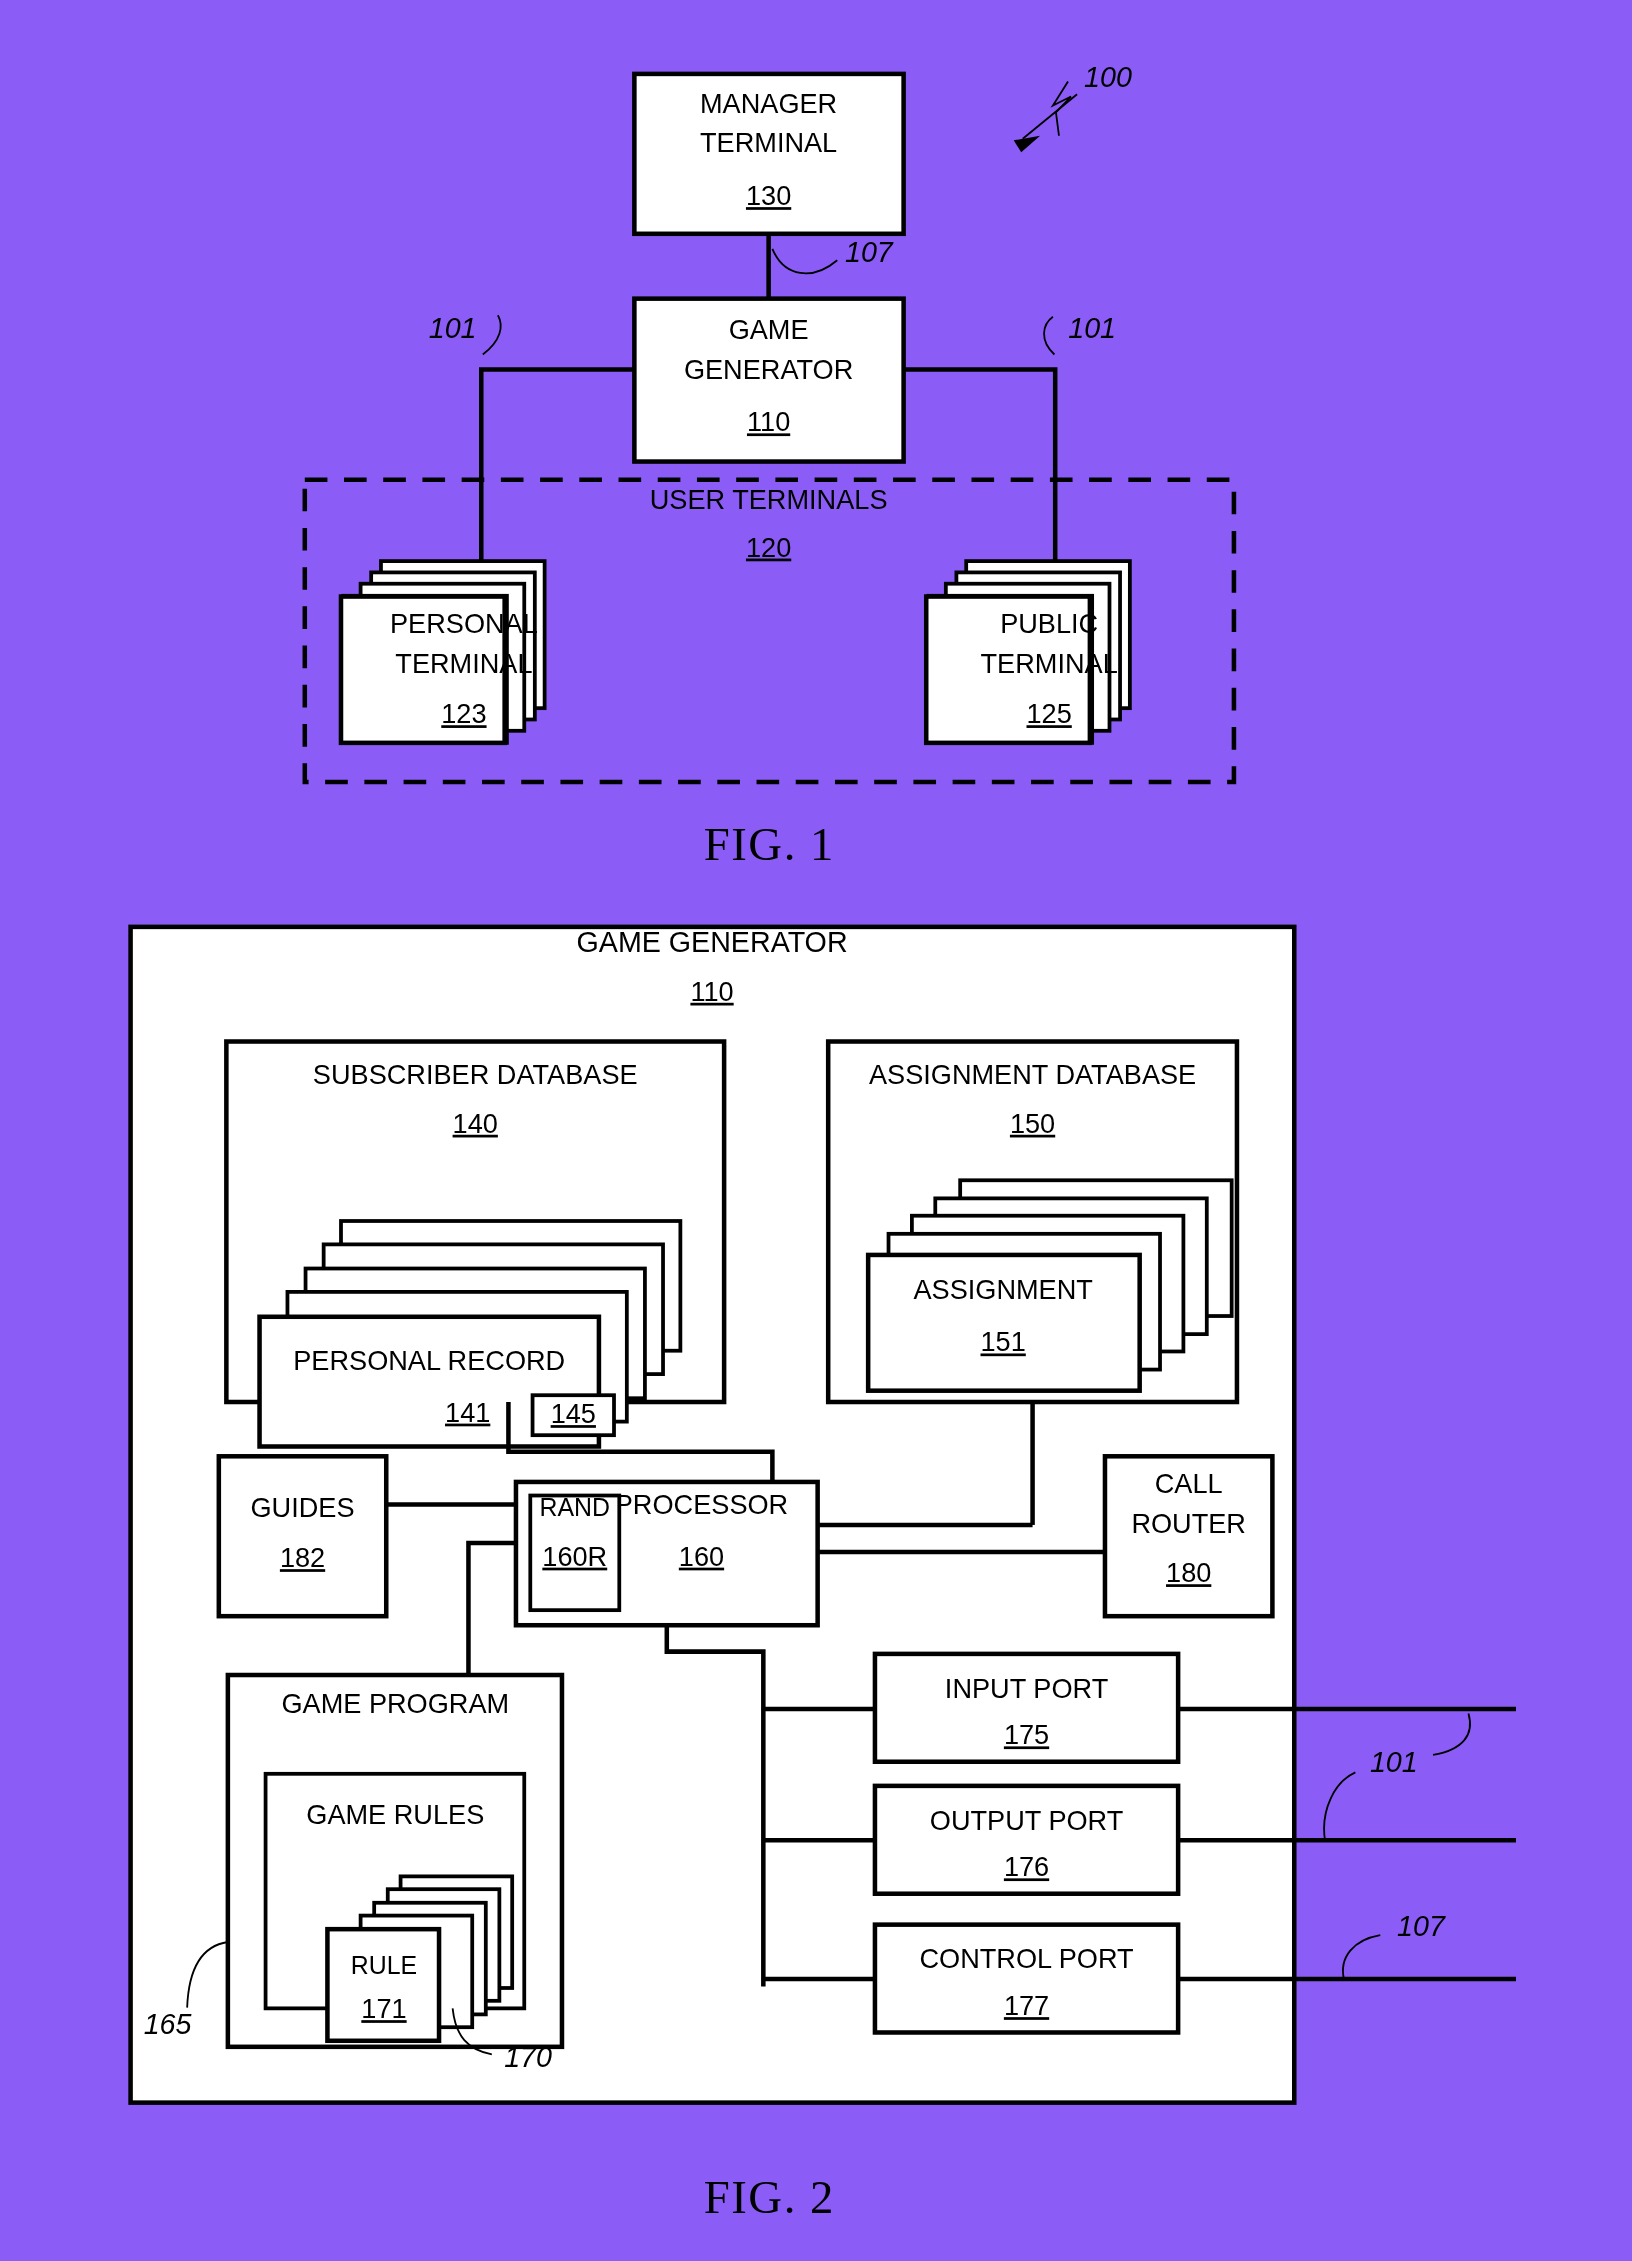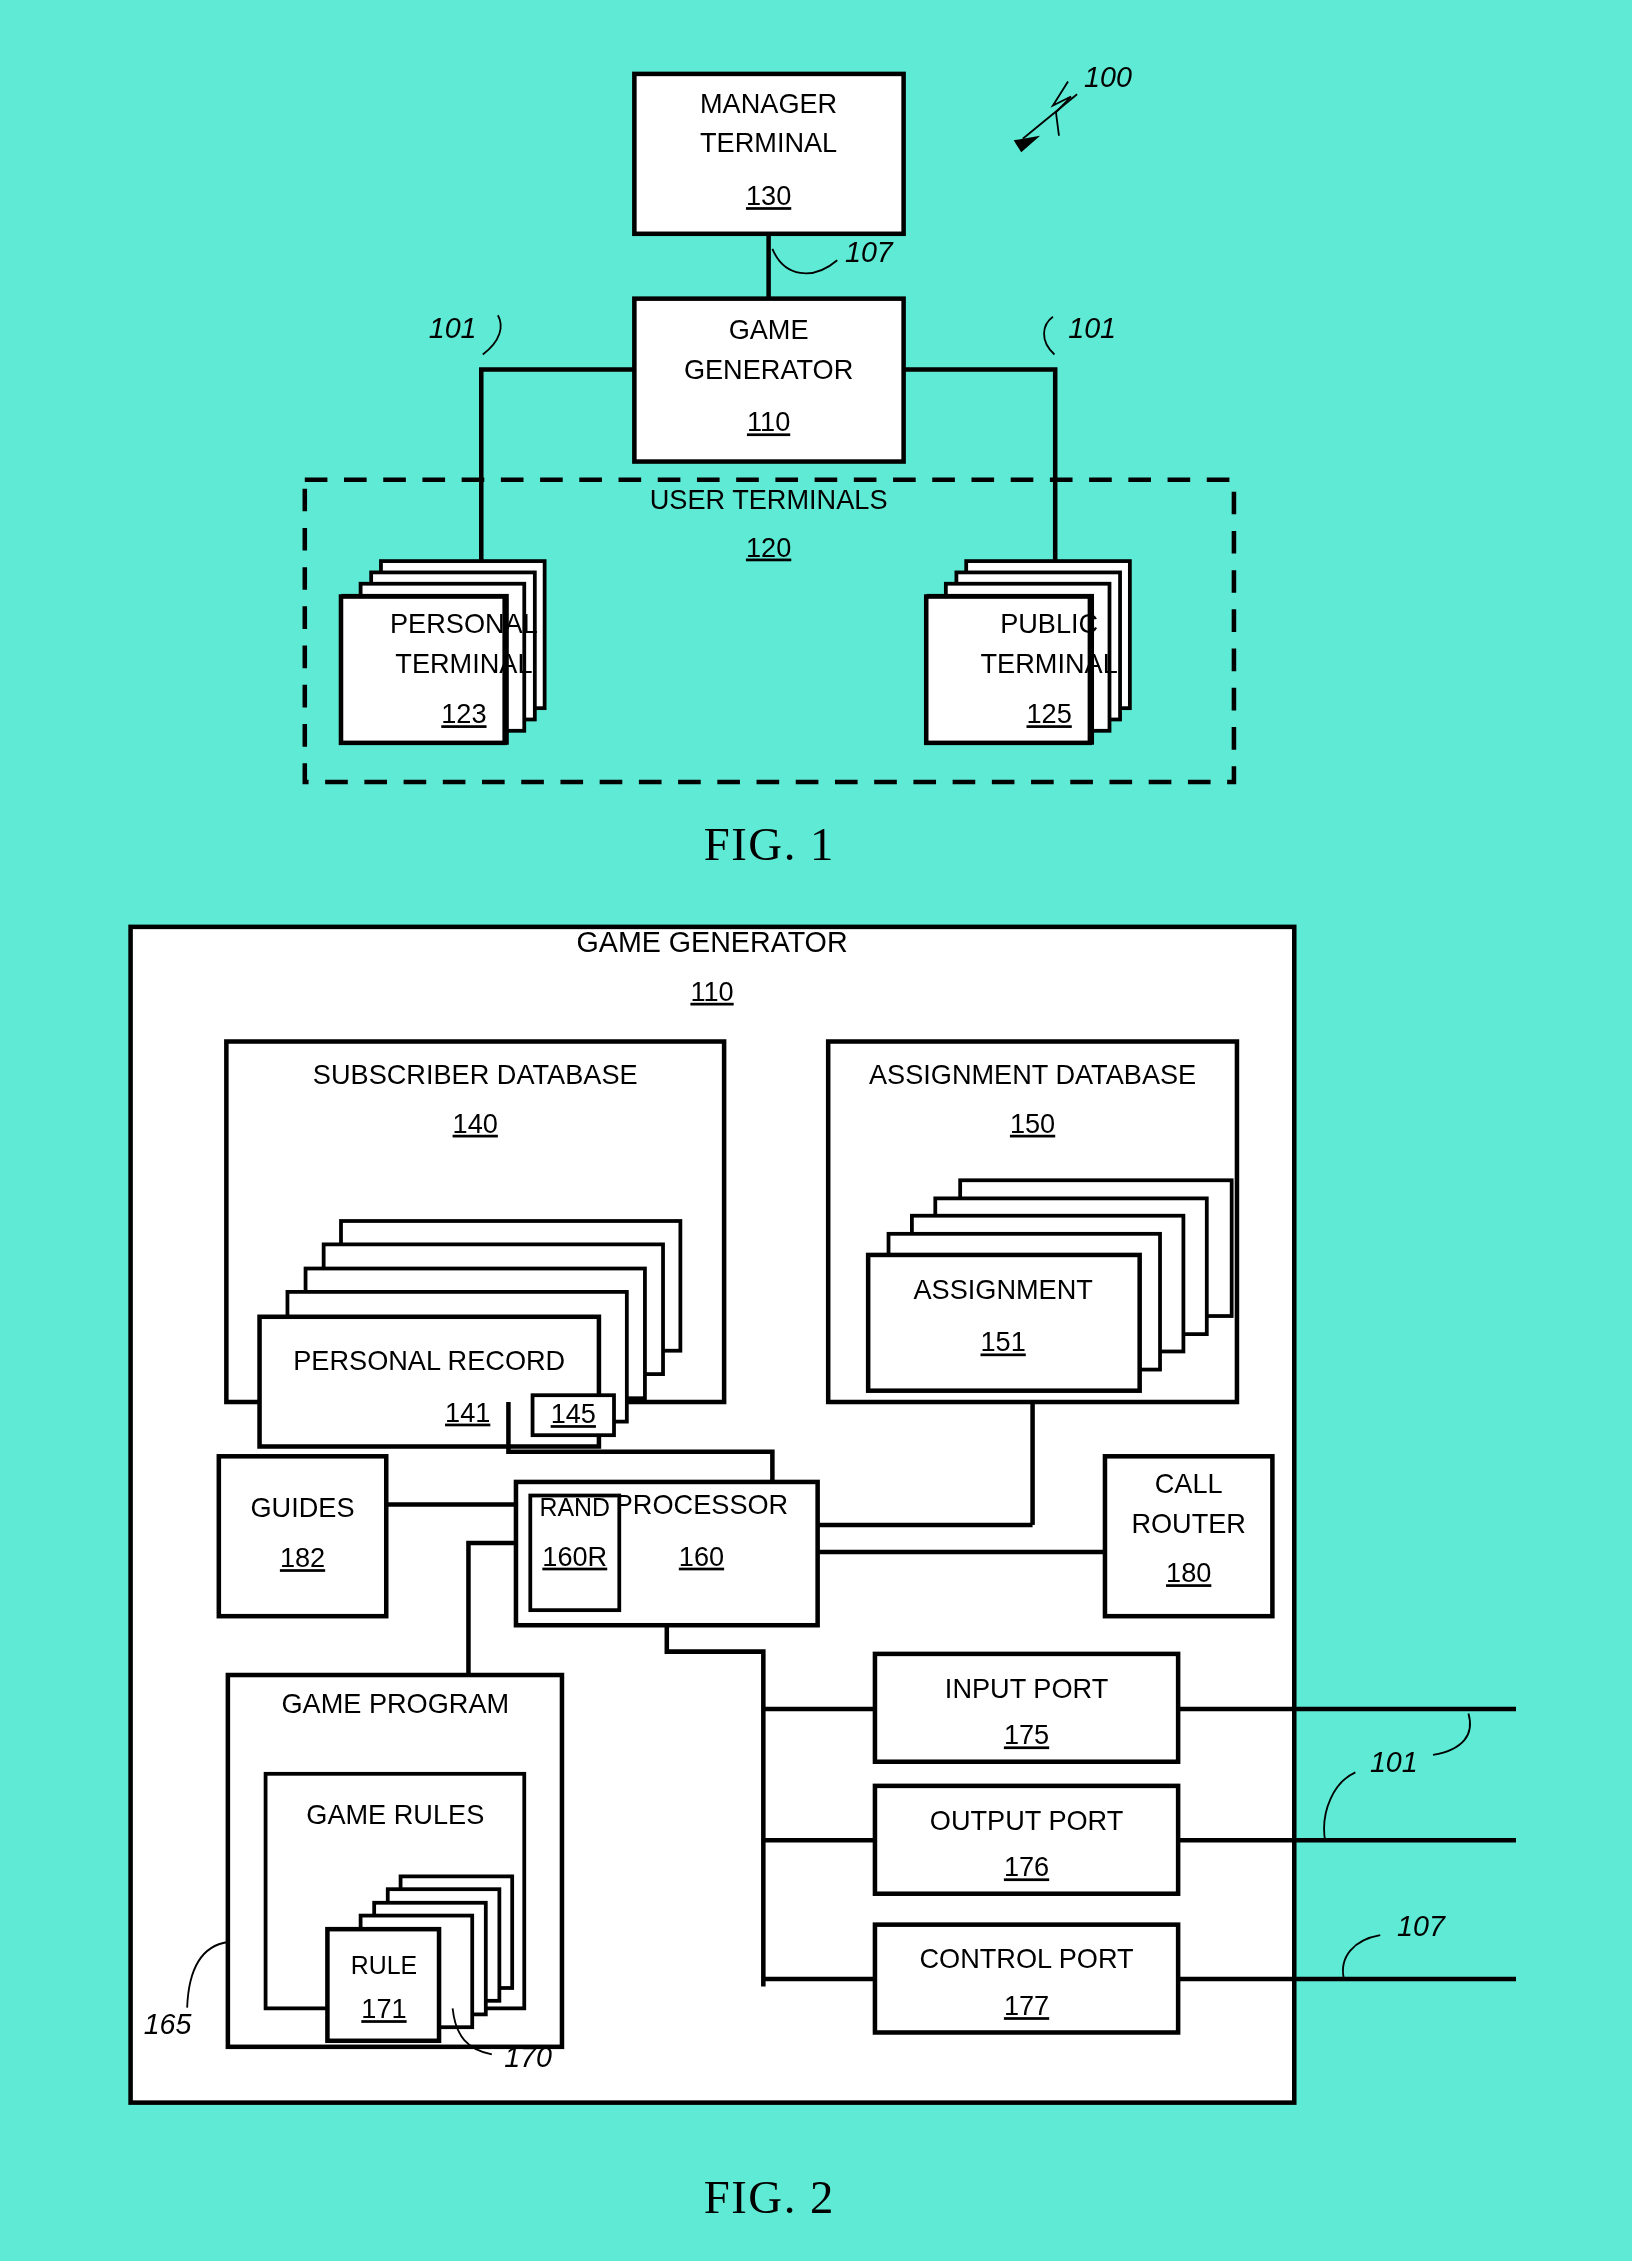--- a/index.html
+++ b/index.html
@@ -9,21 +9,21 @@
     background: #ffffff;
   }
   body {
     font-family: "Liberation Sans", sans-serif;
     color: #000000;
   }
   #page {
     position: relative;
     width: 1633px;
     height: 2261px;
-    background: #5eead4;
+    background: #8b5cf6;
     overflow: hidden;
   }
   svg#fig-canvas {
     position: absolute;
     left: 0; top: 0;
     width: 1633px;
     height: 2261px;
     display: block;
   }
   

